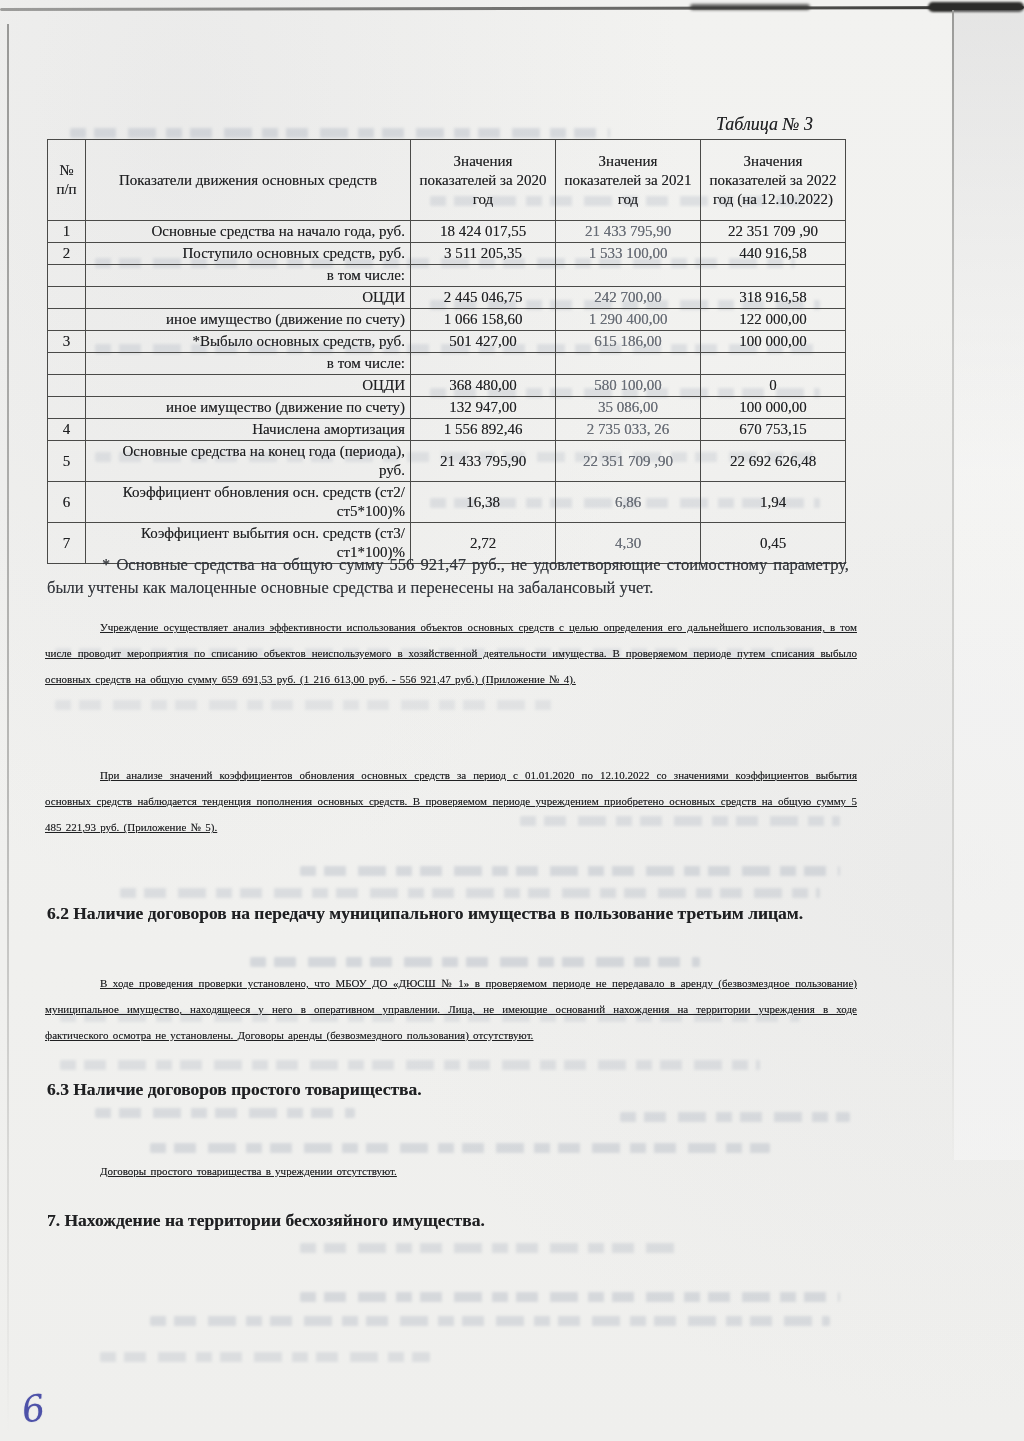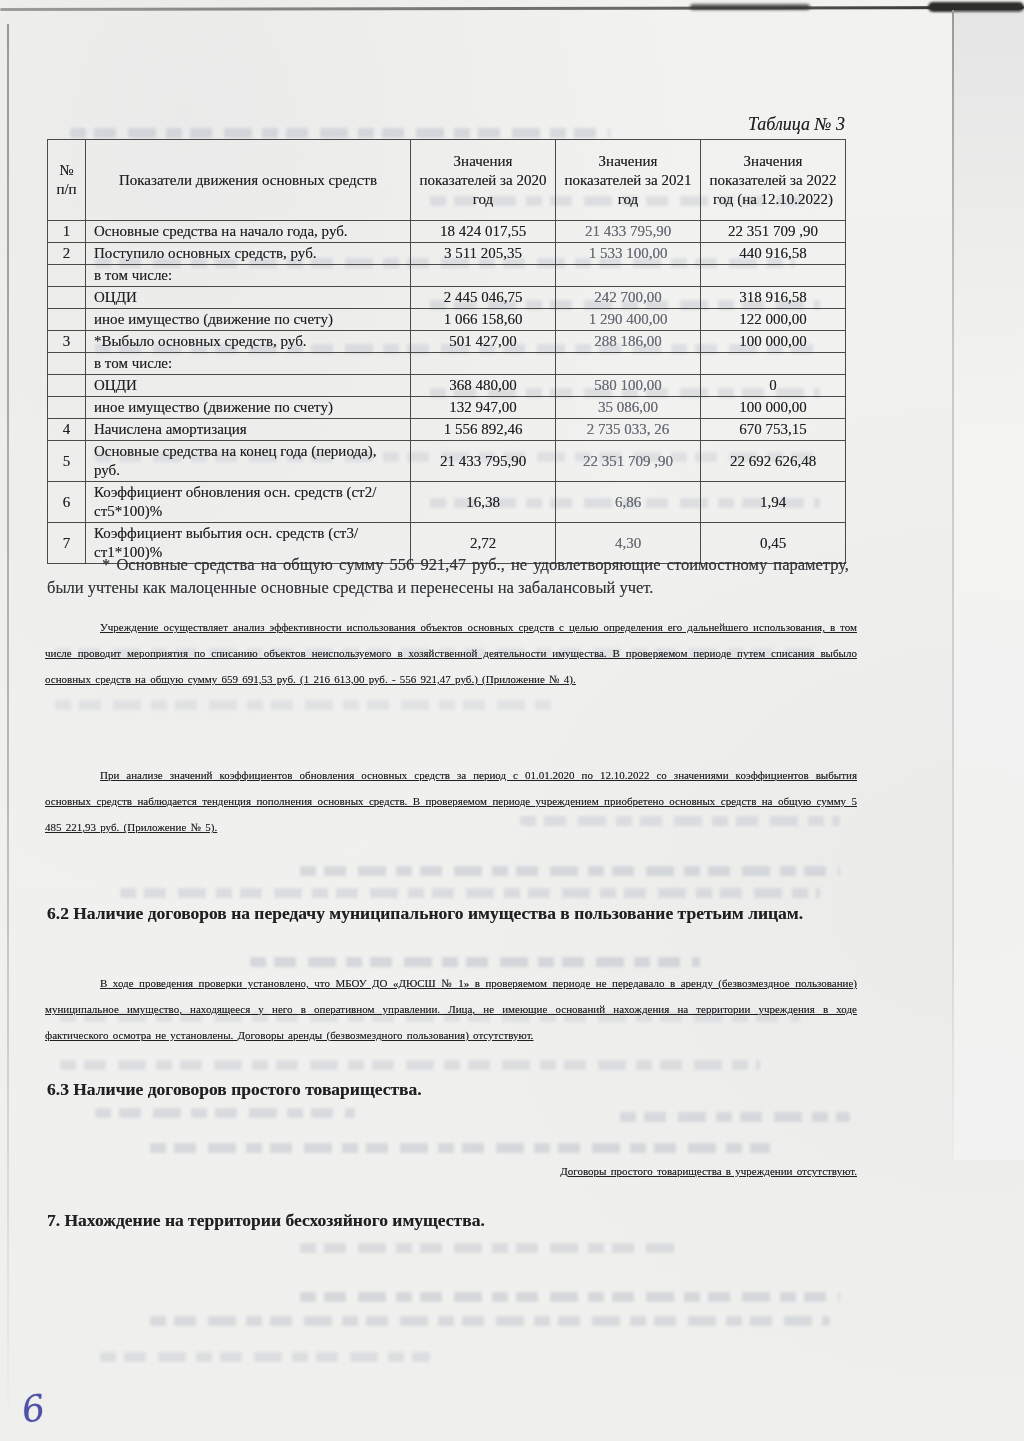--- a/index.html
+++ b/index.html
@@ -31,46 +31,46 @@
     background:linear-gradient(#9a9a98,#c9c9c7 30%,#d6d6d4 80%,rgba(214,214,212,0));}
   .seam-shade{position:absolute;left:954px;top:10px;width:70px;height:1150px;
     background:linear-gradient(rgba(190,190,194,.25),rgba(255,255,255,.30) 40%);}
 
   
   .bleed{position:absolute;height:10px;filter:blur(1.4px);border-radius:2px;pointer-events:none;
     background:repeating-linear-gradient(90deg,#8e99ab 0 16px,transparent 16px 24px,
       #8e99ab 24px 46px,transparent 46px 58px,#8e99ab 58px 86px,transparent 86px 96px);}
 
   
-  .caption{position:absolute;top:114px;left:600px;width:245px;text-align:right;
+  .caption{position:absolute;top:114px;left:568px;width:245px;text-align:right;
     font-style:italic;font-size:18px;}
 
   
   table.fa{position:absolute;top:139px;left:47px;width:798px;border-collapse:collapse;
     font-size:15px;line-height:19px;table-layout:fixed;}
   table.fa th,table.fa td{border:1px solid #4a4a48;padding:1px 5px;vertical-align:middle;
     overflow:hidden;}
   table.fa th{font-weight:normal;text-align:center;padding:4px 4px;height:72px;}
   table.fa td.c{text-align:center;}
-  table.fa td.l{text-align:left;padding-left:8px;}
+  table.fa td.l{text-align:right;padding-left:8px;}
   table.fa td{height:19px;}
   table.fa tr.tall td{height:38px;}
   table.fa tbody td:nth-child(4){color:#686e78;}
   .col-num{width:38px;} .col-label{width:325px;}
   .col-y{width:145px;}
 
   
   .footnote{position:absolute;top:553px;left:47px;width:802px;font-size:16.5px;
     line-height:23px;text-align:justify;text-indent:55px;color:#34383e;}
 
   
   .para{position:absolute;left:45px;width:812px;font-size:11px;line-height:26px;
     text-align:justify;text-indent:55px;word-spacing:1.5px;text-decoration:underline;}
   .p1{top:614px;} .p2{top:762px;} .p3{top:970px;}
-  .p4{top:1158px;text-align:right;} .p5{top:1253px;}
+  .p4{top:1158px;text-align:left;} .p5{top:1253px;}
 
   
   .hd{position:absolute;left:47px;width:800px;font-weight:bold;
     font-size:17.5px;line-height:29px;}
   .h62{top:899px;} .h63{top:1075px;} .h7{top:1206px;}
 
   
   .pageno{position:absolute;left:22px;top:1388px;font-family:"DejaVu Serif",serif;
     font-style:italic;font-size:36px;color:#4d51a8;transform:rotate(-9deg);
     text-shadow:0 0 1px rgba(77,81,168,.5);}
@@ -163,21 +163,21 @@
         <td class="c"></td>
         <td class="l">иное имущество (движение по счету)</td>
         <td class="c">1 066 158,60</td>
         <td class="c">1 290 400,00</td>
         <td class="c">122 000,00</td>
       </tr>
       <tr>
         <td class="c">3</td>
         <td class="l">*Выбыло основных средств, руб.</td>
         <td class="c">501 427,00</td>
-        <td class="c">288 186,00</td>
+        <td class="c">615 186,00</td>
         <td class="c">100 000,00</td>
       </tr>
       <tr>
         <td class="c"></td>
         <td class="l">в том числе:</td>
         <td class="c"></td>
         <td class="c"></td>
         <td class="c"></td>
       </tr>
       <tr>

